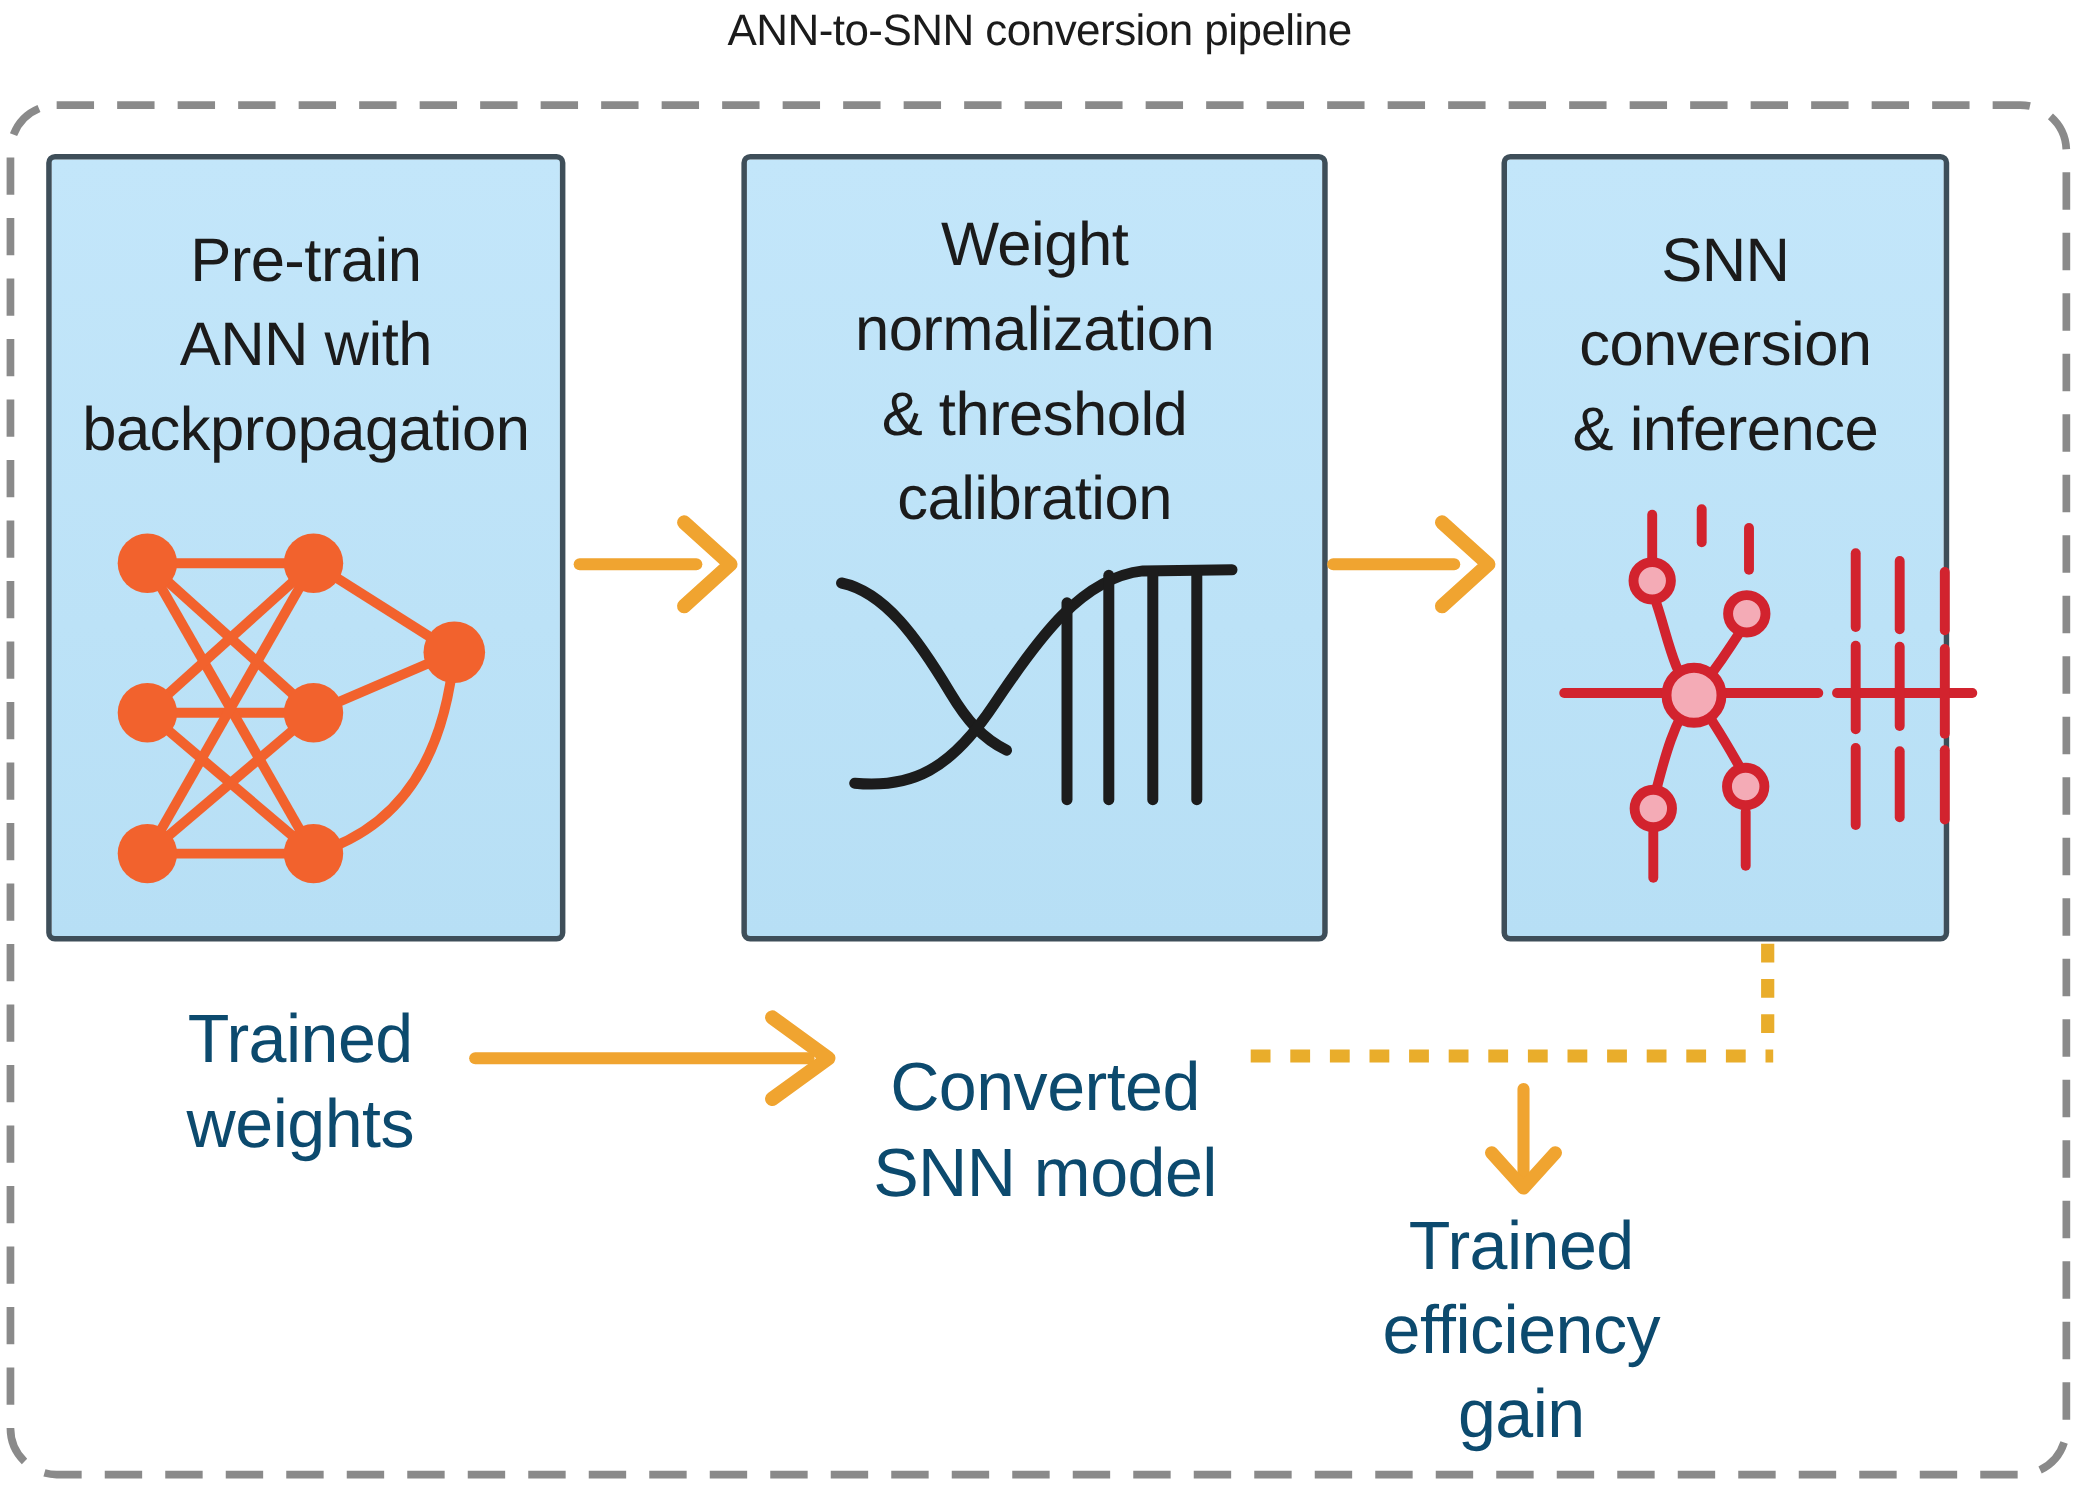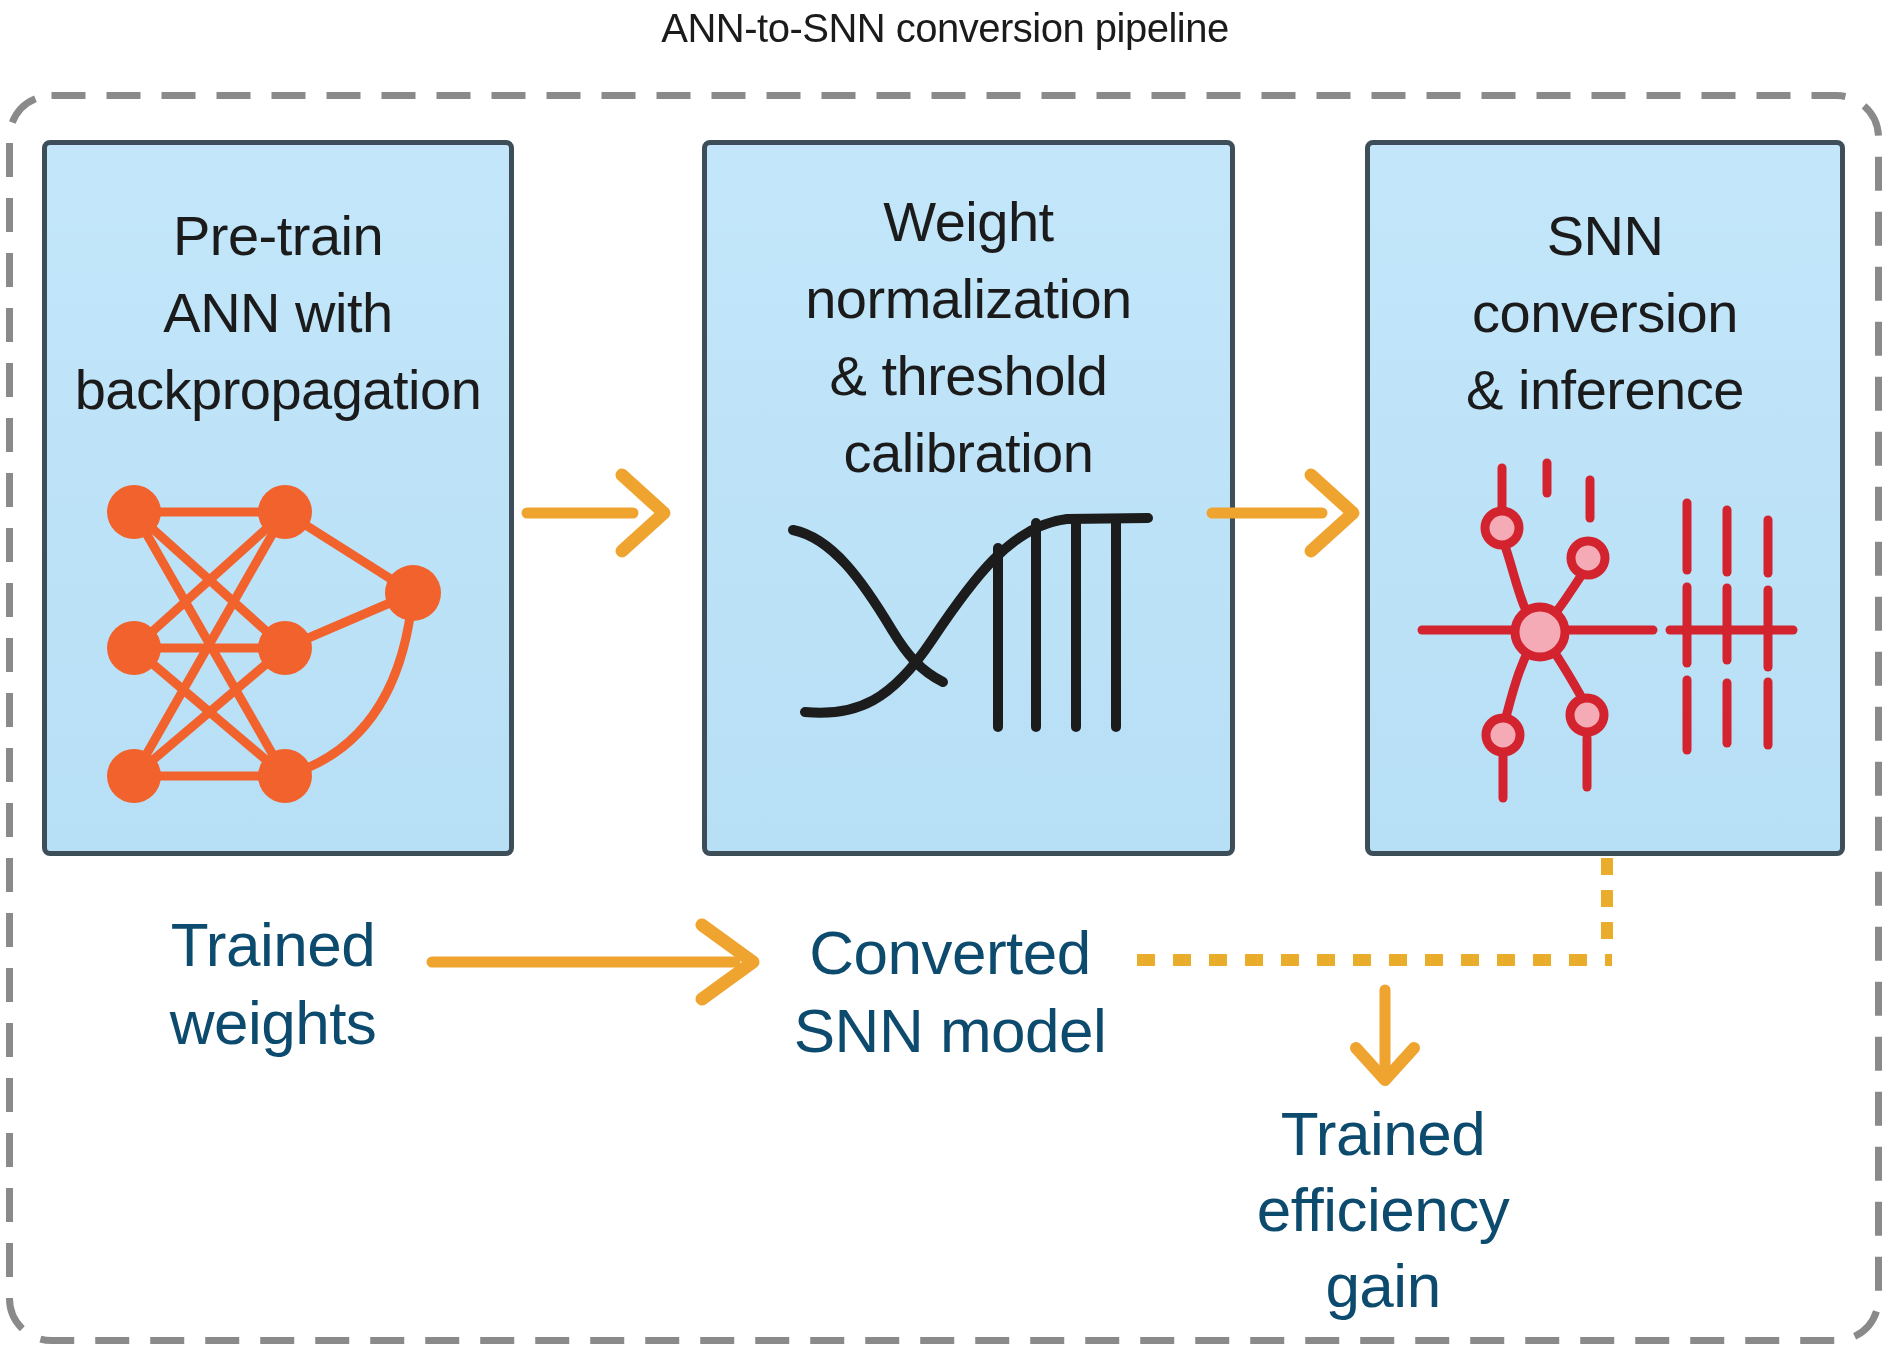--- a/index.html
+++ b/index.html
@@ -13,31 +13,31 @@
     font-size:40px;letter-spacing:-0.5px;color:#1b1b1b;
   }
   .step-box{
     box-sizing:border-box;
     top:140px;height:716px;
     background:linear-gradient(180deg,#c3e6fa 0%,#bce2f7 60%,#b7dff5 100%);
     border:5px solid #3e4e59;border-radius:8px;
     text-align:center;
   }
   #box-pretrain{left:42px;width:472px;}
-  #box-normalize{left:674px;width:533px;margin-left:28px;}
-  #box-deploy{left:1365px;width:480px;}
+  #box-normalize{left:674px;width:533px;}
+  #box-deploy{left:1365px;width:407px;}
   .box-text{font-size:56px;line-height:77px;letter-spacing:-0.5px;}
   .pt3{padding-top:52px;}
   .pt4{padding-top:38px;}
   .icon-svg{position:absolute;left:0;top:0;pointer-events:none;}
   .label{
     text-align:center;font-size:62px;line-height:78px;letter-spacing:-0.5px;color:#0c4a6e;
   }
   #label-trained{left:73px;top:906px;width:400px;}
-  #label-converted{left:750px;top:914px;width:400px;}
+  #label-converted{left:750px;top:950px;width:400px;}
   #label-energy{left:1183px;top:1096px;width:400px;line-height:76px;}
 </style>
 </head>
 <body>
 
 <div id="stage">
 
   <div id="title" class="abs">ANN-to-SNN conversion pipeline</div>
 
   <svg class="abs" style="left:0;top:0;" width="1890" height="1351" viewBox="0 0 1890 1351">

